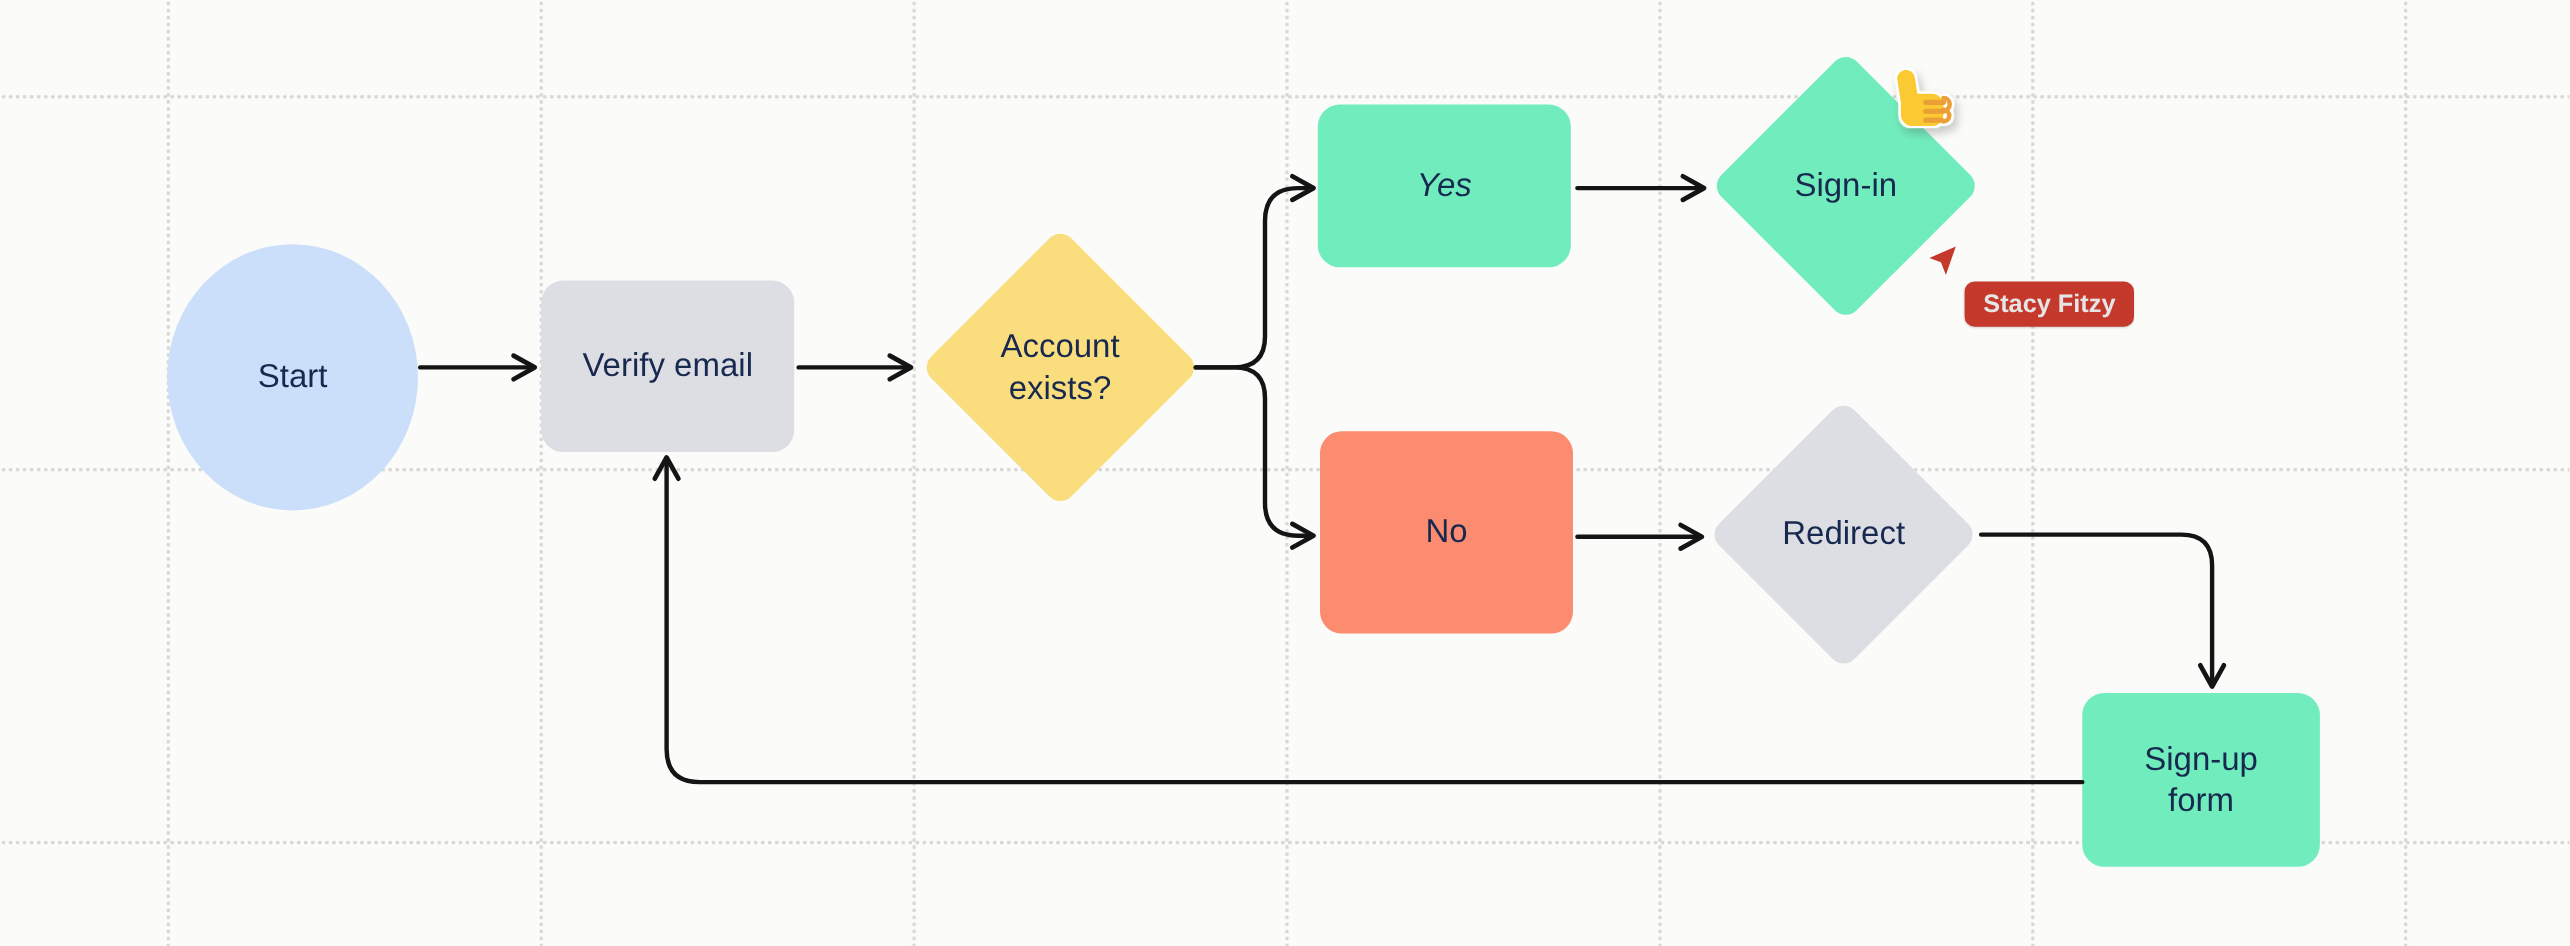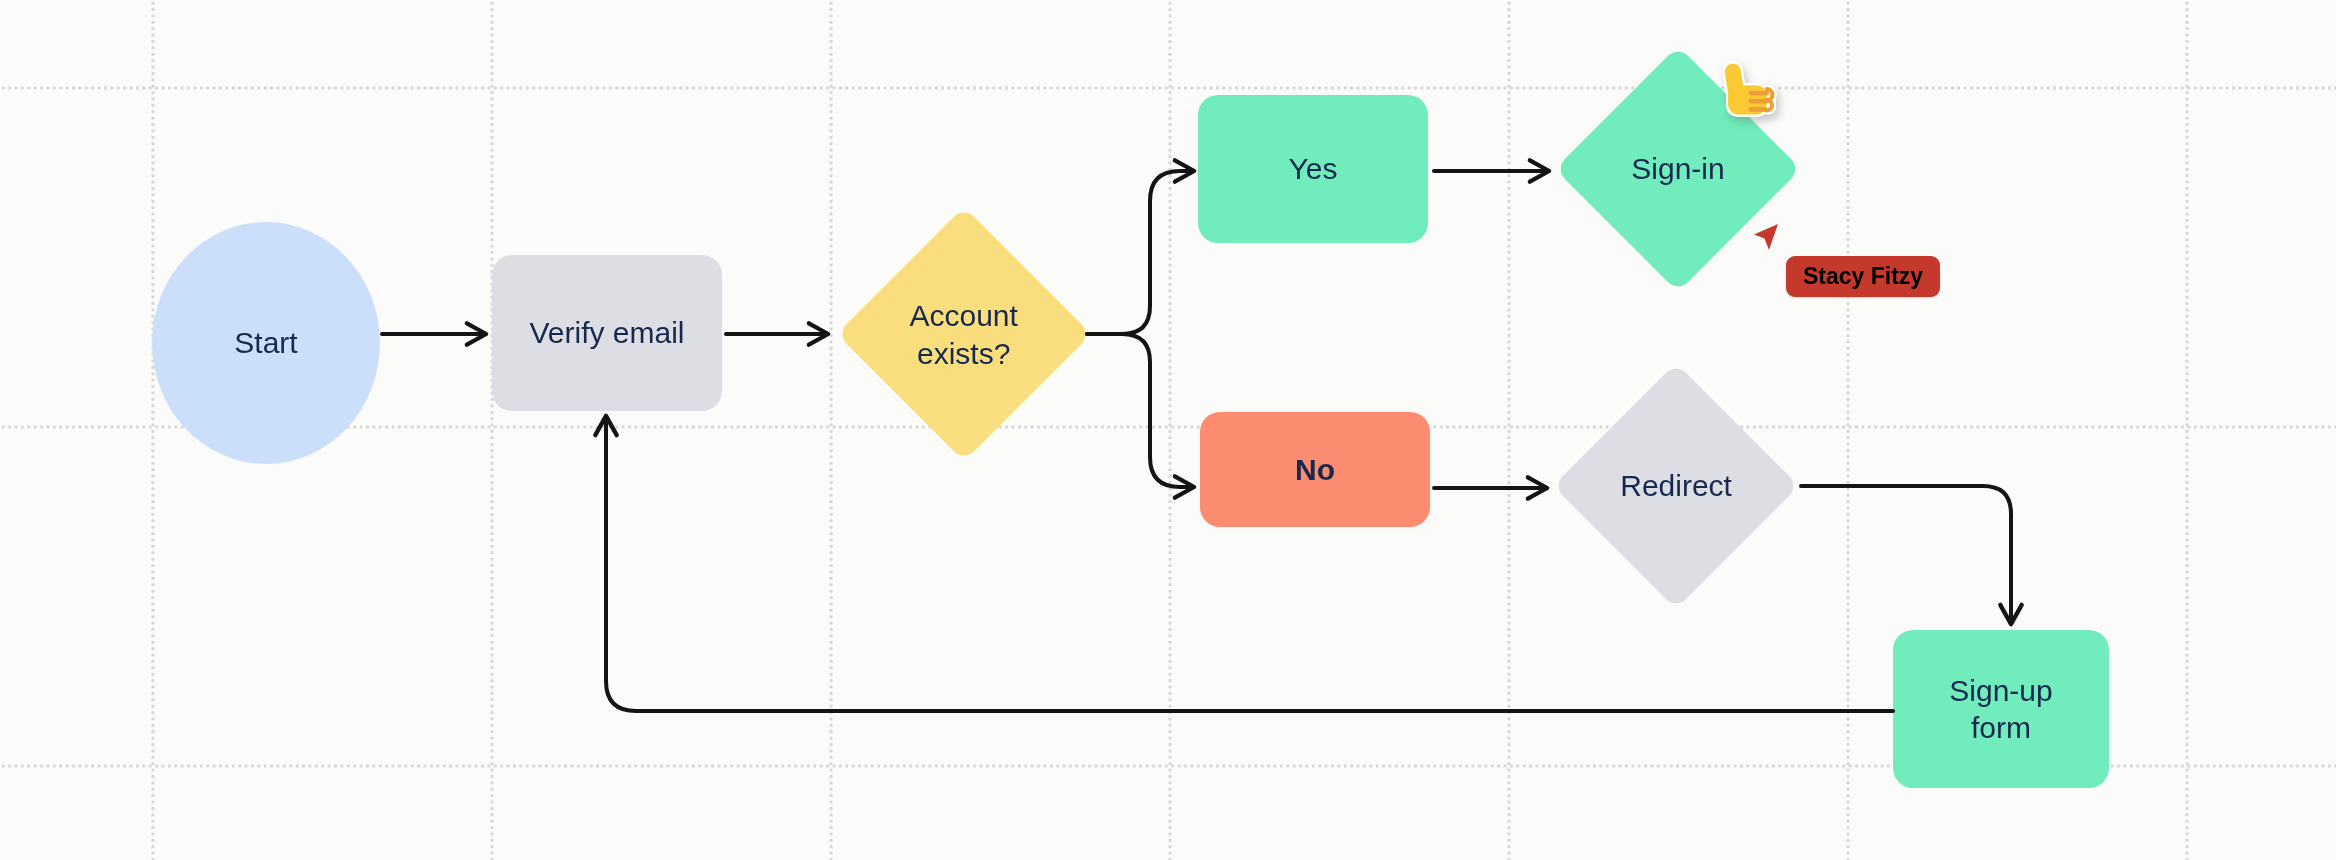--- a/index.html
+++ b/index.html
@@ -33,50 +33,50 @@
   .sticker{position:absolute;left:1712px;top:56px;width:68px;height:68px;
     filter: drop-shadow(2px 0 0 #fff) drop-shadow(-2px 0 0 #fff)
             drop-shadow(0 2px 0 #fff) drop-shadow(0 -2px 0 #fff)
             drop-shadow(3px 5px 4px rgba(80,80,80,.30));
   }
   .cursor-wrap{position:absolute;left:1746px;top:220px;}
   .cursor-svg{display:block;}
   .name-badge{
     position:absolute;left:40px;top:36px;
     padding:7px 17px;border-radius:9px;
-    color:#000000;font-size:23px;font-weight:700;white-space:nowrap;
+    color:#e5e5e5;font-size:23px;font-weight:700;white-space:nowrap;
     box-shadow:0 1px 2px rgba(0,0,0,.15);
   }
 </style>
 </head>
 <body>
 
 <div id="canvas" style="color: rgb(23, 41, 78);">
 
   <div class="node rect" style="left: 492px; top: 255px; width: 230px; height: 156px; background-color: rgb(221, 222, 228);">
     <div class="label">Verify email</div>
   </div>
 
   <div class="node ellipse" style="left: 152px; top: 222px; width: 228px; height: 242px; background-color: rgb(203, 223, 251);">
     <div class="label">Start</div>
   </div>
 
   <div class="node diamond" style="left: 874px; top: 244px; width: 180px; height: 180px; background-color: rgb(250, 222, 126);">
     <div class="label narrow">Account exists?</div>
   </div>
 
-  <div class="node rect" style="left: 1198px; top: 95px; width: 230px; height: 148px; background-color: rgb(113, 237, 189);">
+  <div class="node rect" style="left: 1198px; top: 95px; width: 230px; height: 148px; background-color: rgb(113, 237, 189); font-style: italic;">
     <div class="label">Yes</div>
   </div>
 
   <div class="node diamond" style="left: 1591px; top: 82px; width: 174px; height: 174px; background-color: rgb(113, 237, 189);">
     <div class="label">Sign-in</div>
   </div>
 
-  <div class="node rect" style="left: 1200px; top: 412px; width: 230px; height: 115px; background-color: rgb(251, 140, 112); font-weight: bold;">
+  <div class="node rect" style="left: 1200px; top: 392px; width: 230px; height: 184px; background-color: rgb(251, 140, 112);">
     <div class="label">No</div>
   </div>
 
   <div class="node diamond" style="left: 1589px; top: 399px; width: 174px; height: 174px; background-color: rgb(221, 222, 228);">
     <div class="label">Redirect</div>
   </div>
 
   <div class="node rect" style="left: 1893px; top: 630px; width: 216px; height: 158px; background-color: rgb(113, 237, 189);">
     <div class="label xnarrow">Sign-up form</div>
   </div>

